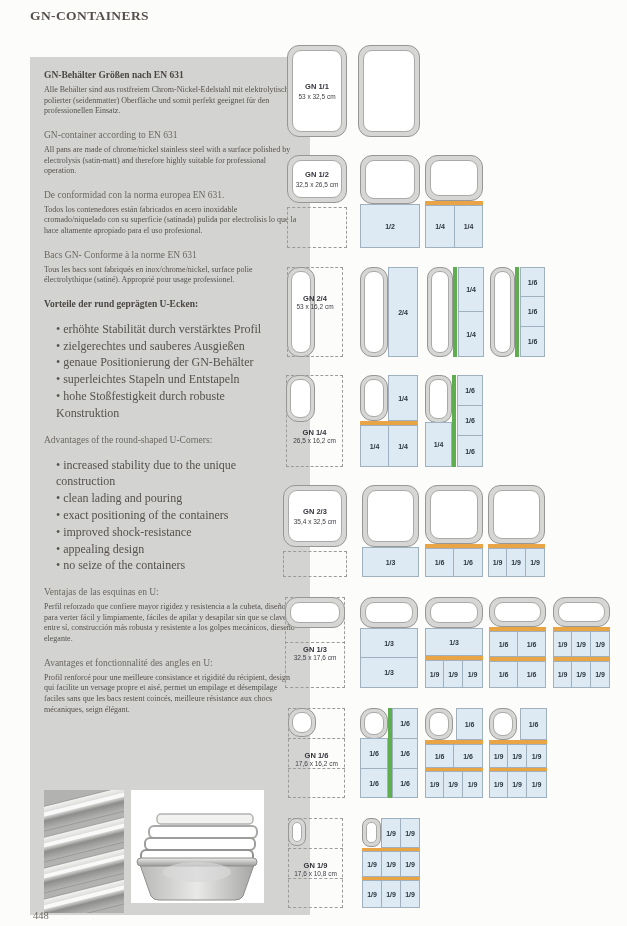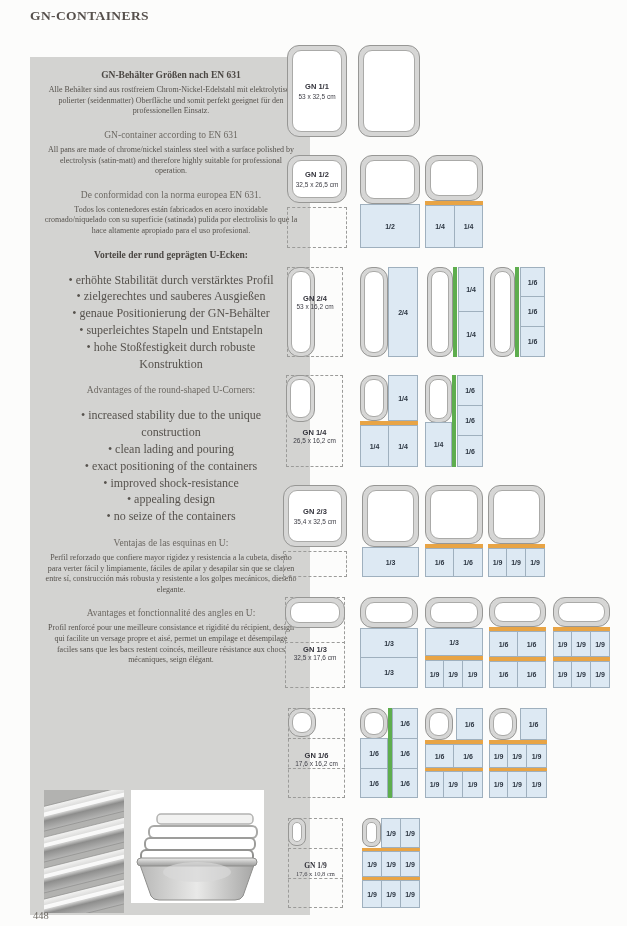--- a/index.html
+++ b/index.html
@@ -8,21 +8,20 @@
     background:#fcfcfb;
     font-family:"Liberation Serif", serif;
   }
   .title{
     position:absolute;left:30px;top:8px;
     font-size:13.5px;font-weight:bold;color:#56504c;letter-spacing:.4px;
   }
   .panel{
     position:absolute;left:30px;top:57px;width:280px;height:858px;
     background:#d3d3d1;
-    text-align:center;
   }
   .panel-text{padding:13px 12px 0 14px;}
   .sec{margin-bottom:13px;}
   .sec h3{margin:0 0 5px 0;font-size:9.5px;}
   .sec h3.strong{font-weight:bold;color:#4b4743;}
   .sec h3.light{font-weight:normal;color:#6c6862;}
   .sec p{margin:0;font-size:8px;line-height:1.33;color:#56524d;}
   .sec ul{margin:12px;padding:0;list-style:none;font-size:12px;line-height:1.4;color:#56524d;}
   .sec ul li::before{content:"\2022\00a0";color:#56524d;}
   .pagenum{position:absolute;left:33px;top:910px;font-size:10.5px;color:#6c6862;}
@@ -62,20 +61,24 @@
       </div>
       <div class="sec">
         <h3 class="light">GN-container according to EN 631</h3>
         <p>All pans are made of chrome/nickel stainless steel with a surface polished by electrolysis (satin-matt) and therefore highly suitable for professional operation.</p>
       </div>
       <div class="sec">
         <h3 class="light">De conformidad con la norma europea EN 631.</h3>
         <p>Todos los contenedores están fabricados en acero inoxidable cromado/niquelado con su superficie (satinada) pulida por electrolisis lo que la hace altamente apropiado para el uso profesional.</p>
       </div>
       <div class="sec">
+        <h3 class="light">Bacs GN- Conforme à la norme EN 631</h3>
+        <p>Tous les bacs sont fabriqués en inox/chrome/nickel, surface polie électrolythique (satiné). Approprié pour usage professionel.</p>
+      </div>
+      <div class="sec">
         <h3 class="strong">Vorteile der rund geprägten U-Ecken:</h3>
         <ul>
           <li>erhöhte Stabilität durch verstärktes Profil</li>
           <li>zielgerechtes und sauberes Ausgießen</li>
           <li>genaue Positionierung der GN-Behälter</li>
           <li>superleichtes Stapeln und Entstapeln</li>
           <li>hohe Stoßfestigkeit durch robuste Konstruktion</li>
         </ul>
       </div>
       <div class="sec">
@@ -282,21 +285,21 @@
     <div class="obar" style="left: 489px; top: 768px; width: 58px; height: 3px; background: rgb(232, 164, 69);"></div>
     <div class="cell" style="left: 489px; top: 771px; width: 19px; height: 27px; background: rgb(221, 233, 243);">1/9</div>
     <div class="cell" style="left: 507px; top: 771px; width: 20px; height: 27px; background: rgb(221, 233, 243);">1/9</div>
     <div class="cell" style="left: 526px; top: 771px; width: 21px; height: 27px; background: rgb(221, 233, 243);">1/9</div>
     <div class="dashbox" style="left: 288px; top: 818px; width: 55px; height: 90px;"></div>
     <div class="dashline" style="left: 288px; top: 848px; width: 55px; height: 0px;"></div>
     <div class="dashline" style="left: 288px; top: 878px; width: 55px; height: 0px;"></div>
     <div class="pan" style="left: 288px; top: 818px; width: 18px; height: 28px; border-radius: 8px;">
       <div class="in" style="inset: 3px; border-radius: 5px;"></div>
     </div>
-    <div class="leglab" style="left: 288px; top: 861px; width: 55px; height: 22px; font-family: Liberation Serif, serif;">
+    <div class="leglab" style="left: 288px; top: 861px; width: 55px; height: 22px;">
       <span class="nm">GN 1/9</span>
       <span class="sz">17,6 x 10,8 cm</span>
     </div>
     <div class="pan" style="left: 362px; top: 818px; width: 19px; height: 29px; border-radius: 8px;">
       <div class="in" style="inset: 3px; border-radius: 5px;"></div>
     </div>
     <div class="cell" style="left: 381px; top: 818px; width: 20px; height: 30px; background: rgb(221, 233, 243);">1/9</div>
     <div class="cell" style="left: 400px; top: 818px; width: 20px; height: 30px; background: rgb(221, 233, 243);">1/9</div>
     <div class="obar" style="left: 362px; top: 848px; width: 58px; height: 3px; background: rgb(232, 164, 69);"></div>
     <div class="cell" style="left: 362px; top: 851px; width: 20px; height: 26px; background: rgb(221, 233, 243);">1/9</div>

